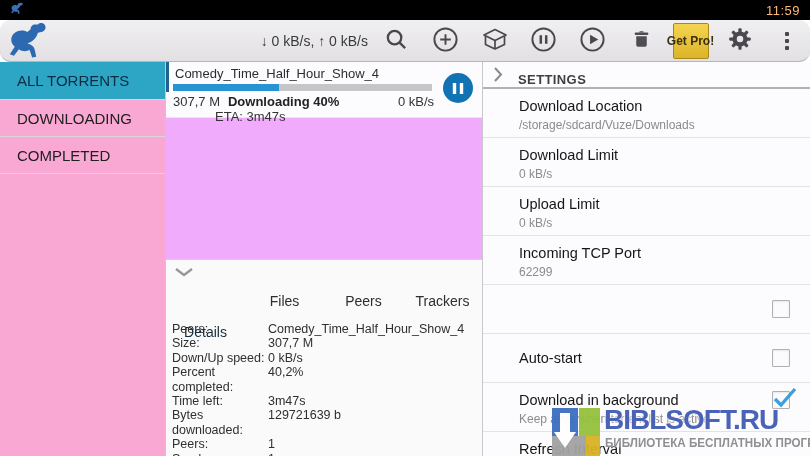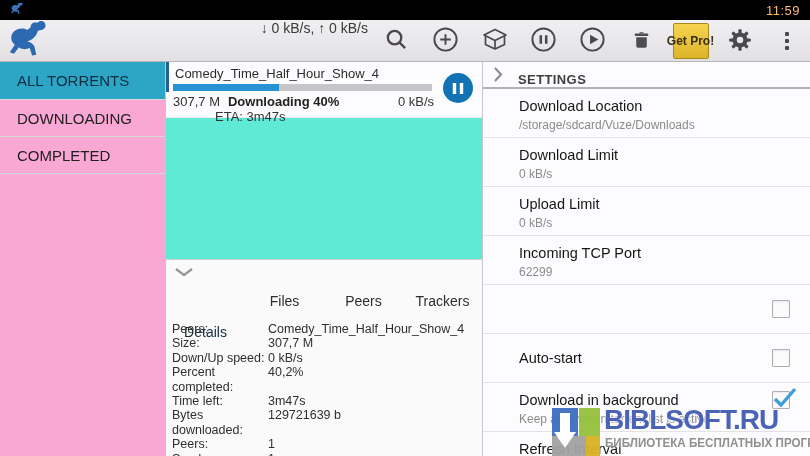--- a/index.html
+++ b/index.html
@@ -8,41 +8,41 @@
     position:relative; width:810px; height:456px; overflow:hidden;
     font-family:"Liberation Sans", sans-serif; background:#fff; margin:0 auto;
   }
   
   .statusbar { position:absolute; top:0; left:0; right:0; height:20px; background:#000;
     display:flex; align-items:center; padding:0 10px; }
   .statusbar .time { margin-left:auto; color:#fdba74; font-size:13px; letter-spacing:.5px; }
   
   .actionbar { position:absolute; top:20px; left:0; right:0; height:42px;
     background:linear-gradient(#f0eff1,#e2e0e3); border-bottom:1px solid #b7b5b9;
-    display:flex; align-items:flex-start; }
+    display:flex; align-items:center;border-radius:11px; }
   .logo-wrap { width:56px; display:flex; align-items:center; justify-content:center; }
   .ab-spacer { flex:1; }
   .ab-speed { font-size:14px; color:#3a3a3a; margin-right:4px; white-space:nowrap; }
   .ab-btn { width:49px; height:42px; display:flex; align-items:center; justify-content:center;
     background:none; border:none; cursor:pointer; }
   .ab-btn:last-child { width:46px; }
   .getpro { width:36px; height:36px; background:linear-gradient(#f4d44f,#dcb42a);
     border:1px solid #a8871b; border-radius:2px; color:#3a2f10; font-size:12px; font-weight:bold;
     display:flex; align-items:center; justify-content:center; white-space:nowrap; }
   .dots { display:flex; flex-direction:column; gap:3px; }
   .dots span { width:4px; height:4px; background:#4a484c; border-radius:1px; }
   
   .body { position:absolute; top:62px; bottom:0; left:0; right:0; display:flex; }
   
   .sidebar { width:166px; background:#f9a8d4; border-right:1px solid #c9c7cb; }
   .sb-item { height:37px; line-height:37px; padding-left:17px; font-size:15px; color:#202020;
     border-bottom:1px solid #d8d7da; cursor:pointer; }
   .sb-item.selected { background:#2da6c6; color:#0c2d40; height:38px; line-height:38px; }
   
-  .middle { width:317px; position:relative; background:#5eead4; border-right:1px solid #c9c7cb; }
+  .middle { width:317px; position:relative; background:#f0abfc; border-right:1px solid #c9c7cb; }
   .trow { position:absolute; top:0; left:0; right:0; height:56px; background:#fcfbfd;
     border-bottom:1px solid #e9e7eb; cursor:pointer; }
   .taccent { position:absolute; left:0; top:0; width:3px; height:30px; background:#24618f; }
   .tname { padding:4px 50px 0 9px; font-size:13px; color:#2d2d2d; white-space:nowrap; overflow:hidden; }
   .tbar { margin:3px 50px 0 7px; height:7px; background:#c6c5c8; }
   .tfill { height:100%; background:#2793d2; width:0; }
   .tstats { display:flex; margin:3px 48px 0 7px; font-size:13px; color:#333; }
   .tsize { margin-right:8px; }
   .tstatus { font-weight:bold; color:#222; }
   .tspeed { margin-left:auto; }

